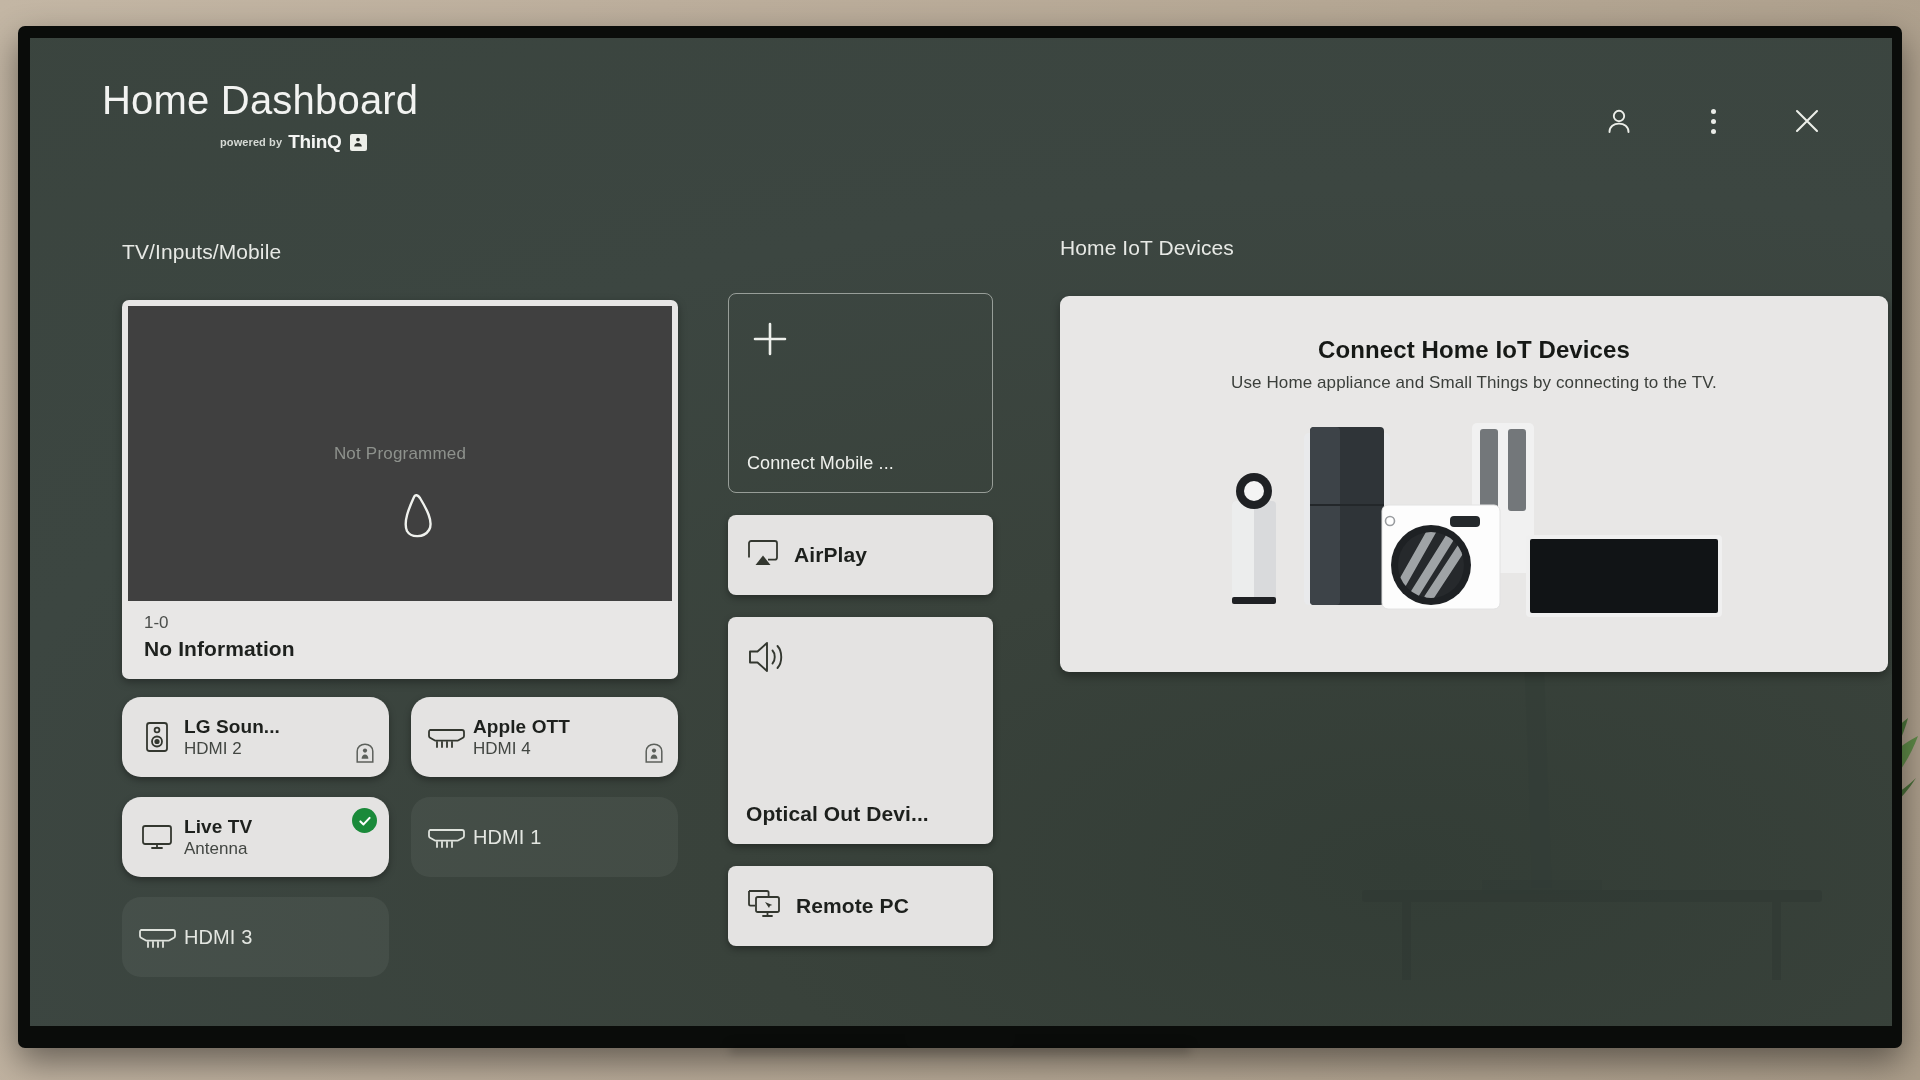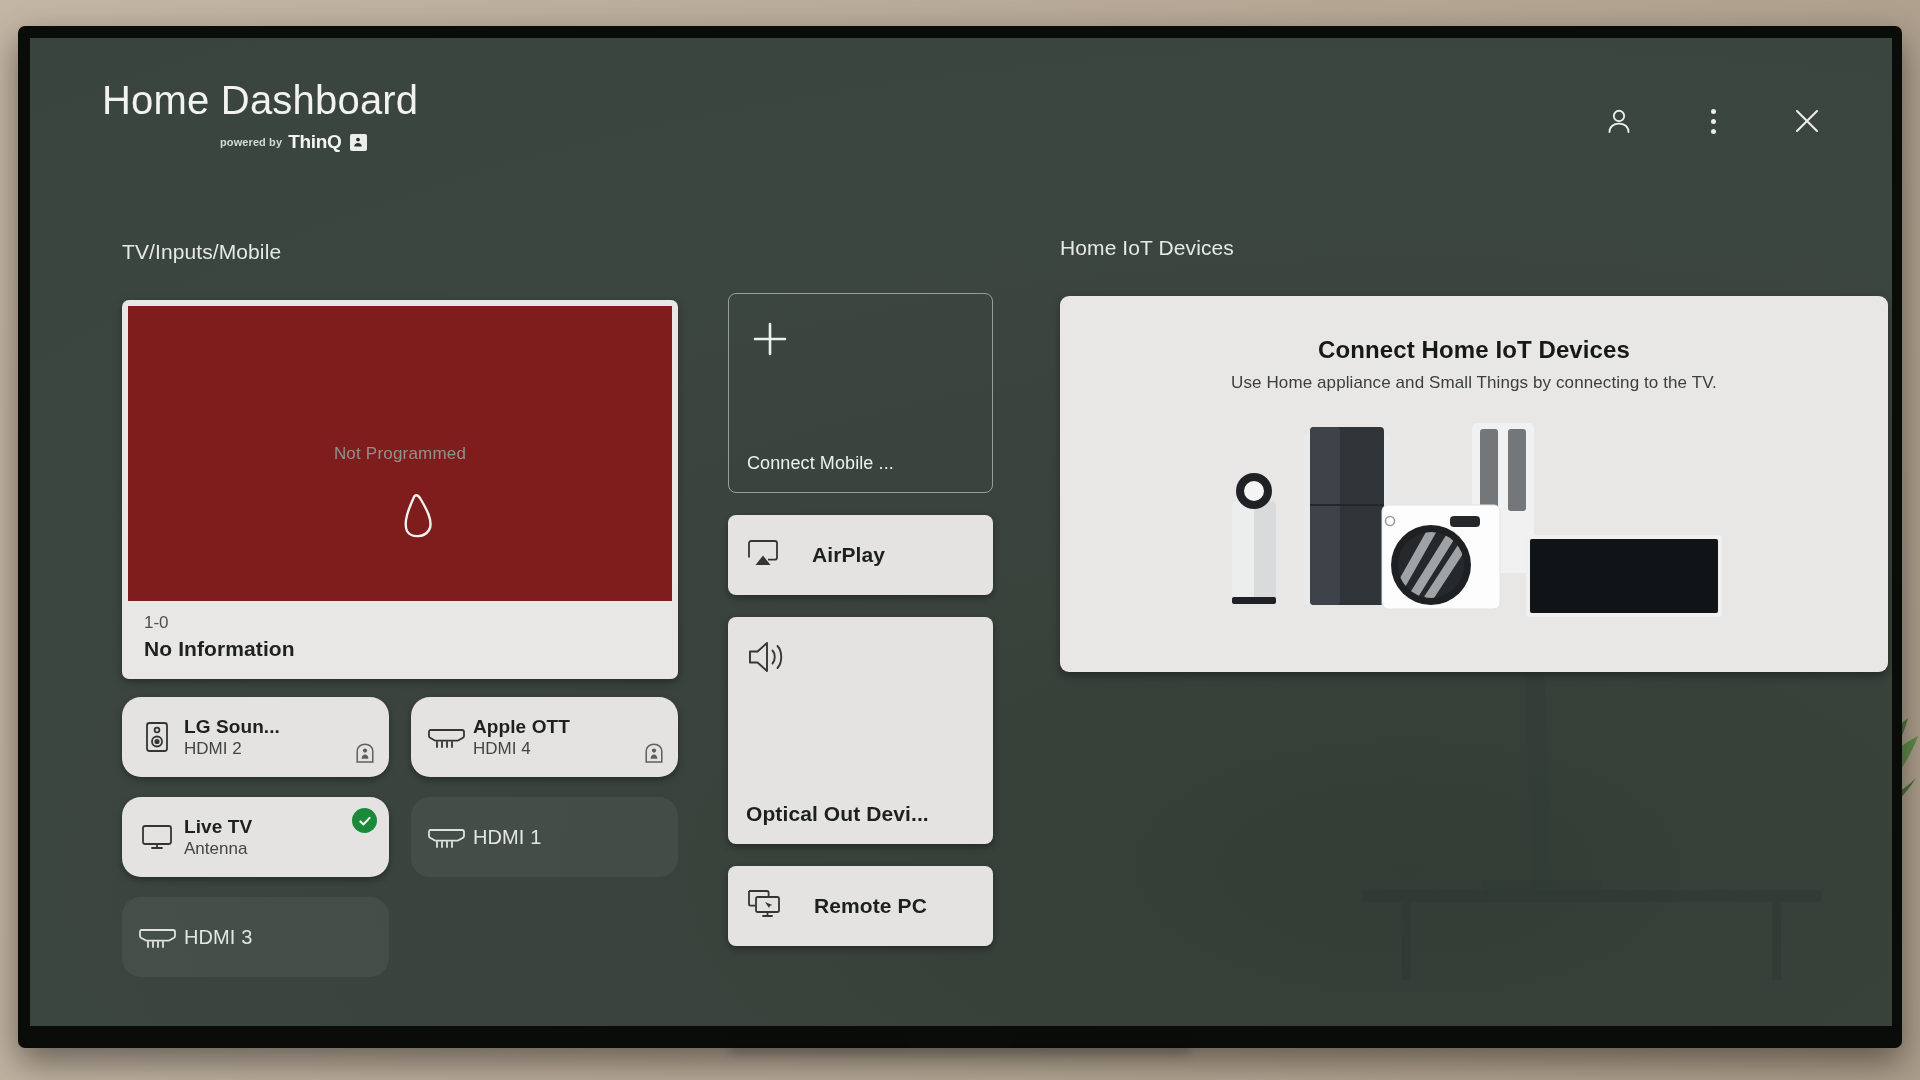--- a/index.html
+++ b/index.html
@@ -123,21 +123,21 @@
     width: 556px;
     background: #e8e7e6;
     border-radius: 7px;
     box-shadow: 0 3px 8px rgba(0,0,0,.35);
     overflow: hidden;
     padding: 6px 6px 0 6px;
   }
   .preview-screen {
     position: relative;
     width: 100%; height: 295px;
-    background: #7f1d1d;
+    background: #404040;
     display: flex; align-items: center; justify-content: center;
   }
   .preview-msg {
     font-size: 17px; color: #8e928d; letter-spacing: .2px;
   }
   .cursor-blob {
     position: absolute; left: 50%; top: 63%;
     width: 40px; height: 48px;
   }
   .preview-info { padding: 11px 16px 18px 16px; }
@@ -193,21 +193,21 @@
   }
   .mid-btn {
     width: 265px;
     background: #e4e3e2;
     border-radius: 8px;
     box-shadow: 0 3px 7px rgba(0,0,0,.34);
     margin-top: 22px;
     cursor: pointer;
   }
   .mid-btn.row {
-    height: 80px; display: flex; align-items: center; padding: 0 18px; gap: 32px;
+    height: 80px; display: flex; align-items: center; padding: 0 18px; gap: 14px;
   }
   .mid-btn.tall {
     height: 227px; padding: 20px 18px 18px 18px;
     display: flex; flex-direction: column; justify-content: space-between;
   }
   .mid-label { font-size: 21px; font-weight: 700; color: #1d201d; letter-spacing: .1px; }
 
   
   .iot-card {
     margin-top: 36px;

